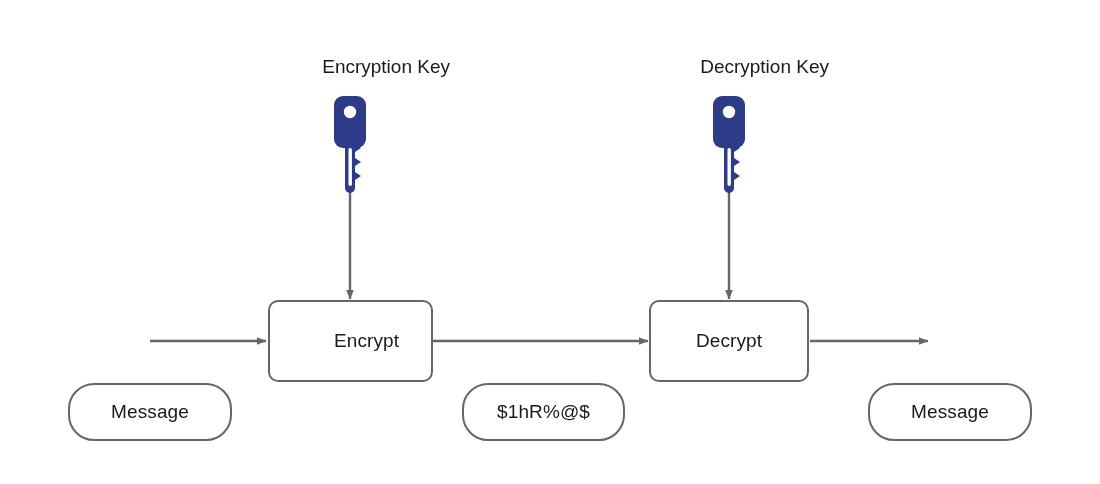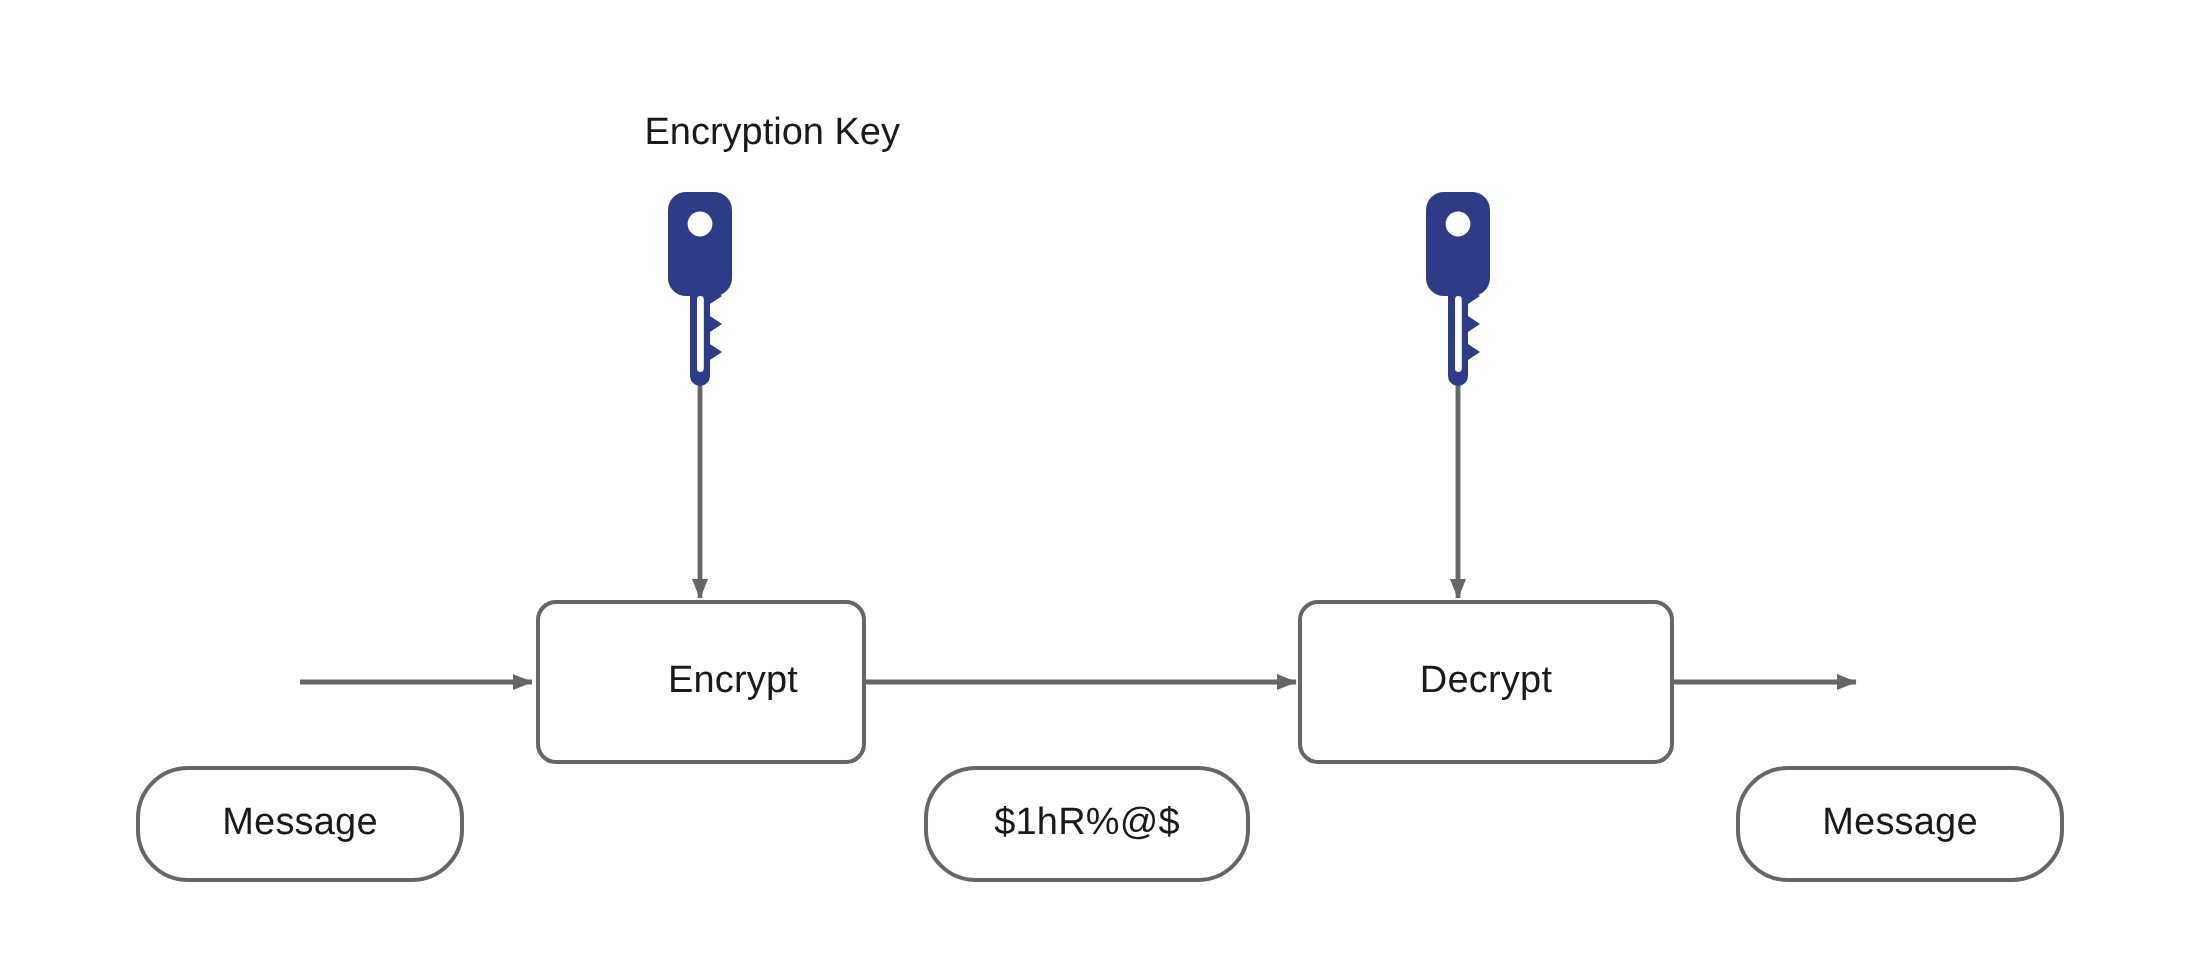--- a/index.html
+++ b/index.html
@@ -109,24 +109,25 @@
                l6 -4 -6 -4
                l0 -6
                l6 -4 -6 -4
                L32 48 Z"></path>
       <rect x="25.5" y="52" width="3.4" height="38" rx="1.7" fill="#ffffff"></rect>
     </g>
   </svg>
 
   <div class="key-label" style="left:250px; top:56px; width:200px;">Encryption Key</div>
 
+  <div class="key-label" style="left:629px; top:56px; width:200px;">Decryption Key</div>
 
   <div class="node-box process-box" style="left:268px; top:300px; width:165px; height:82px;padding-left:32px;">Encrypt</div>
 
-  <div class="node-box process-box" style="left:649px; top:300px; width:188px; height:82px;">Decrypt</div>
+  <div class="node-box process-box" style="left:649px; top:300px; width:160px; height:82px;">Decrypt</div>
 
   <div class="node-box data-box" style="left:68px; top:383px; width:164px; height:58px;">Message</div>
 
   <div class="node-box data-box" style="left:462px; top:383px; width:163px; height:58px;">$1hR%@$</div>
 
   <div class="node-box data-box" style="left:868px; top:383px; width:164px; height:58px;">Message</div>
 
 </div>
 
 </body></html>

